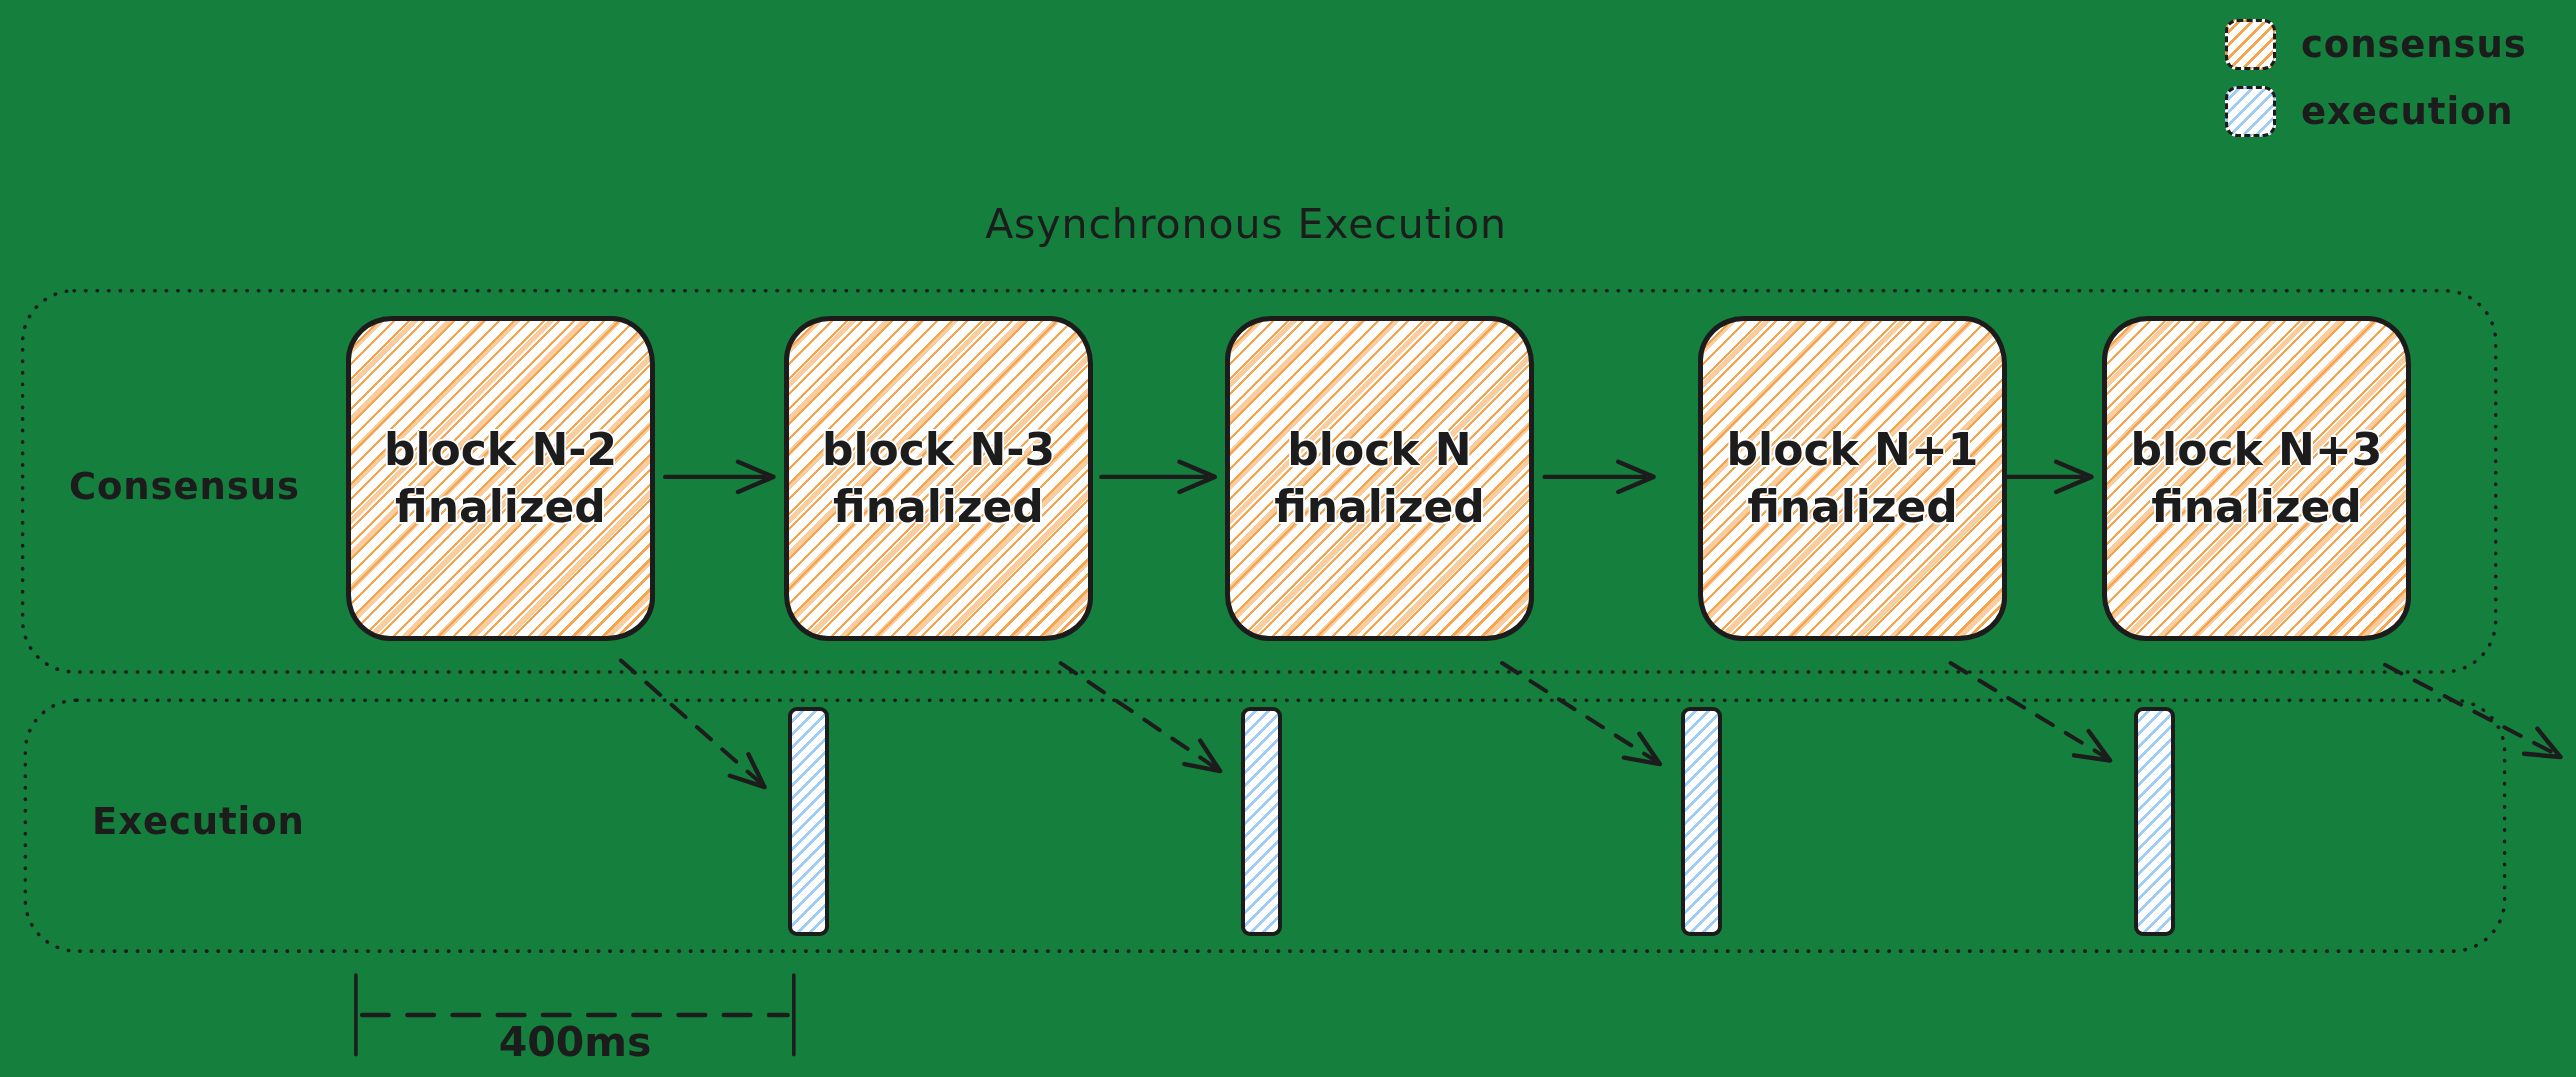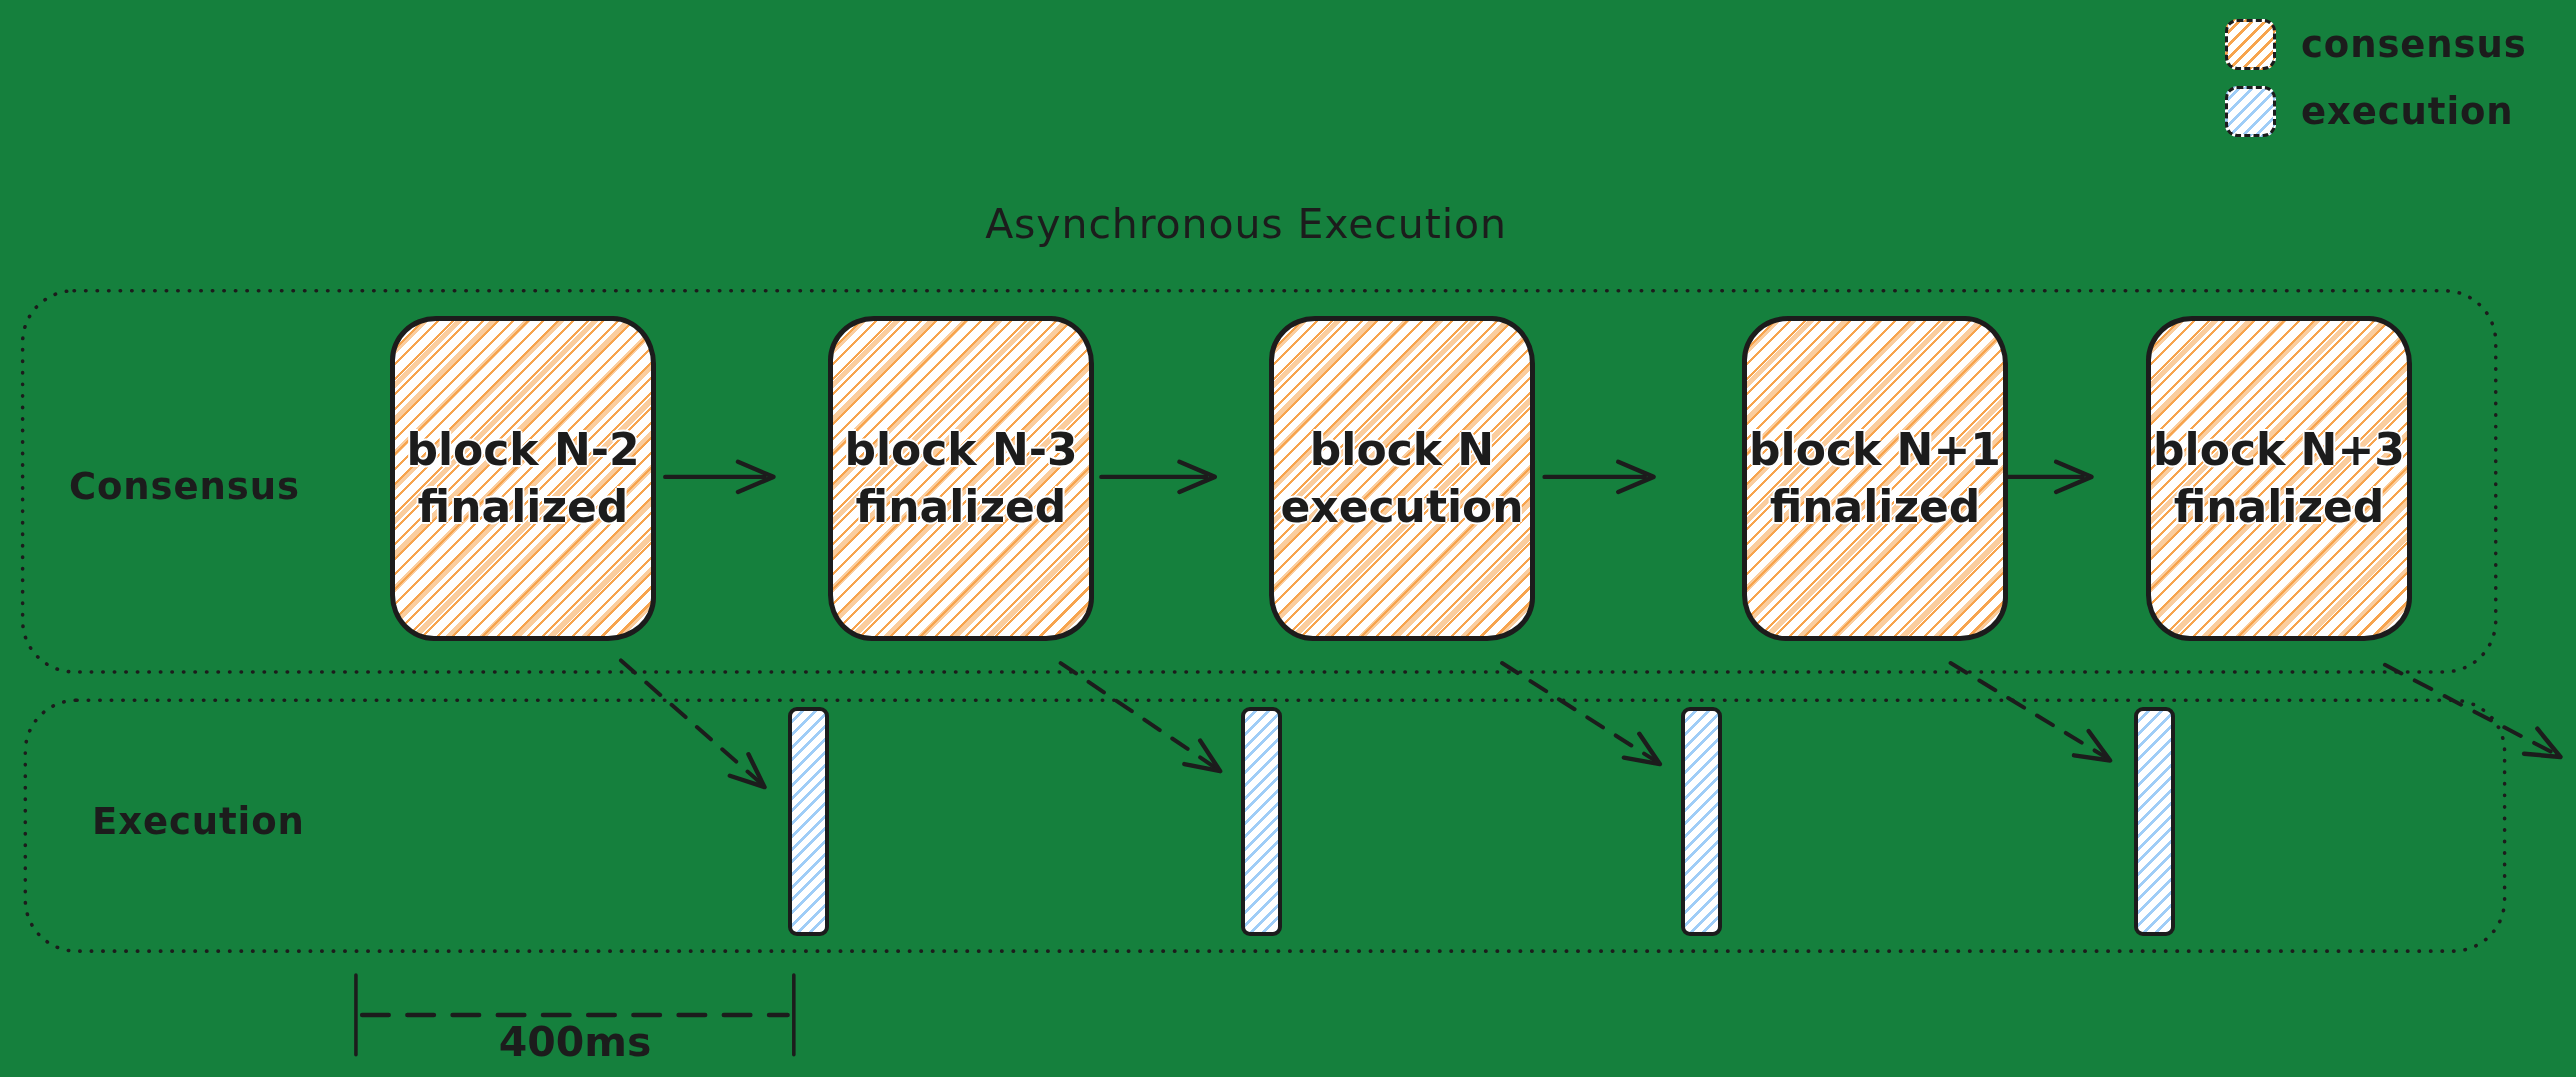--- a/index.html
+++ b/index.html
@@ -63,35 +63,34 @@
     font-size: 37px;
     font-weight: 600;
     letter-spacing: 0.9px;
   }
   #consensus-label { left: 69px; top: 465px; }
   #execution-label { left: 92px; top: 800px; }
   
   .block {
     position: absolute;
     top: 316px;
-    width: 266px;
+    width: 309px;
     height: 325px;
     box-sizing: border-box;
     border: 5.3px solid #1c1c1c;
     border-radius: 46px 43px 48px 44px / 44px 48px 43px 46px;
     background-color: #ffffff;
     background-image:
       repeating-linear-gradient(135deg,
         rgba(0,0,0,0) 0px, rgba(0,0,0,0) 8px, #f7a44e 8px, #f7a44e 10.6px),
       repeating-linear-gradient(135deg,
         rgba(0,0,0,0) 0px, rgba(0,0,0,0) 18.6px, rgba(247,164,78,0.55) 18.6px, rgba(247,164,78,0.55) 24px);
     display: flex;
     align-items: center;
     justify-content: center;
-    margin-left: 44px;
   }
   .block-label {
     white-space: pre-line;
     text-align: center;
     font-size: 44px;
     font-weight: 600;
     line-height: 1.28;
     text-shadow:
       -1.8px 0 #ffffff, 1.8px 0 #ffffff, 0 -1.8px #ffffff, 0 1.8px #ffffff;
   }
@@ -257,21 +256,21 @@
   <div id="block-1" class="block">
     <div class="block-label">block N-2
 finalized</div>
   </div>
   <div id="block-2" class="block">
     <div class="block-label">block N-3
 finalized</div>
   </div>
   <div id="block-3" class="block">
     <div class="block-label">block N
-execution</div>
+finalized</div>
   </div>
   <div id="block-4" class="block">
     <div class="block-label">block N+1
 finalized</div>
   </div>
   <div id="block-5" class="block">
     <div class="block-label">block N+3
 finalized</div>
   </div>
 

